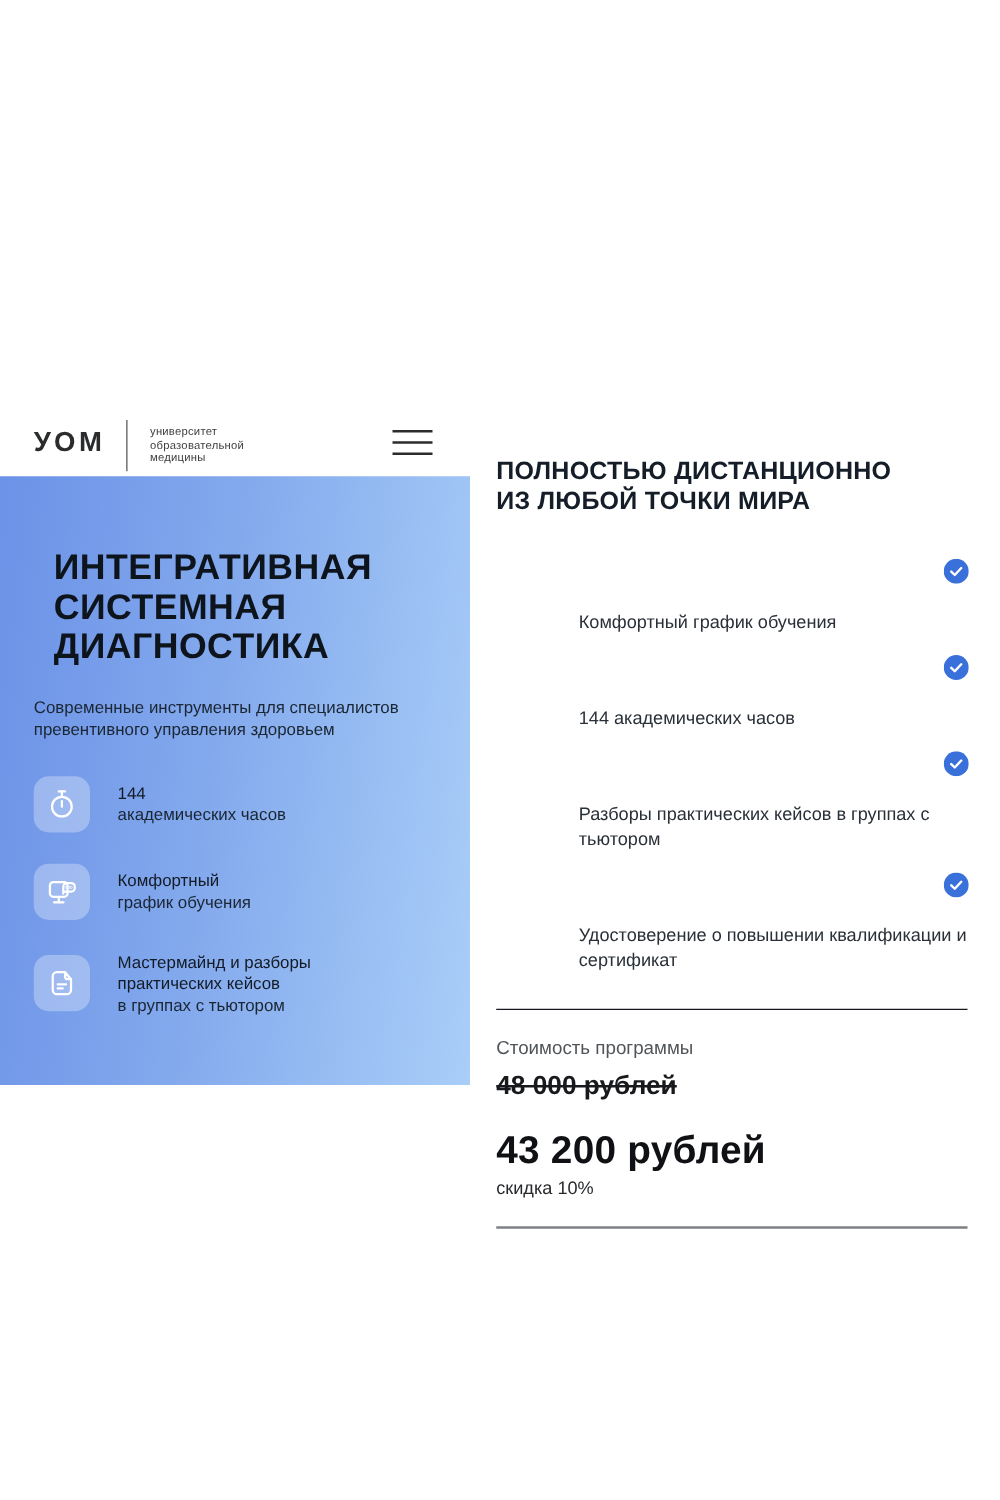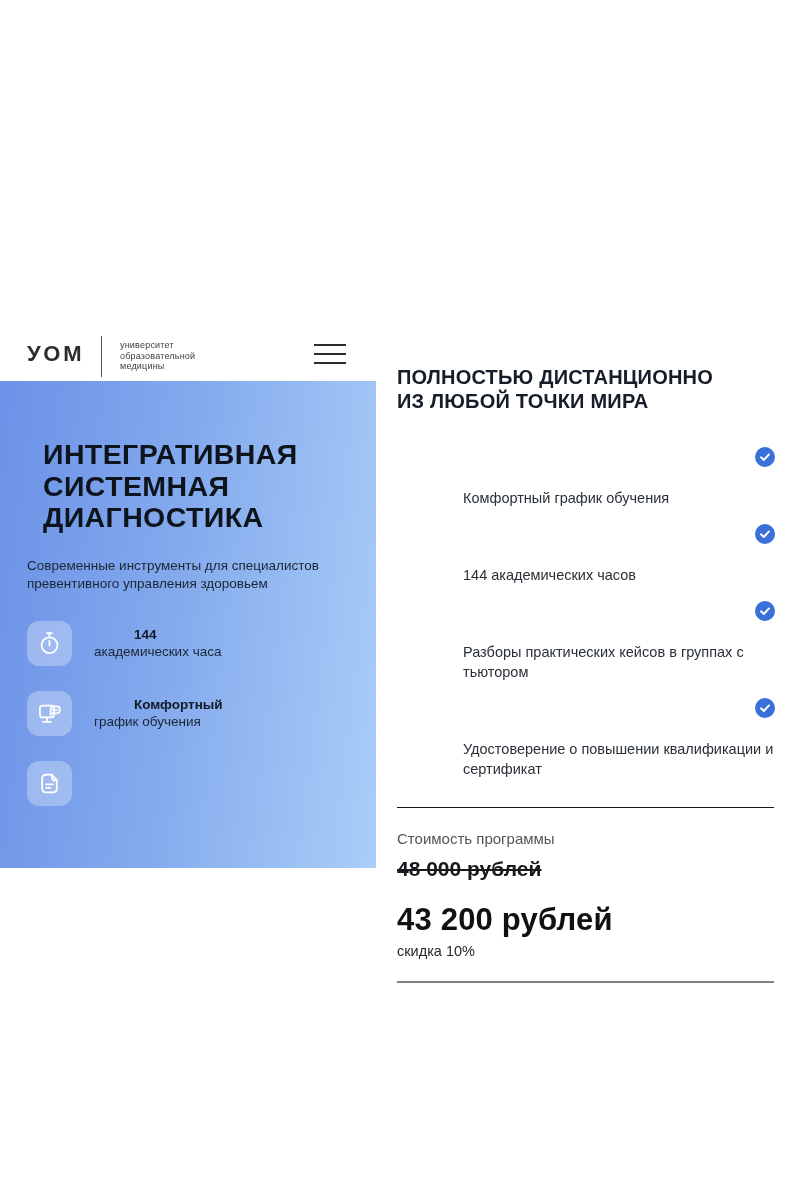--- a/index.html
+++ b/index.html
@@ -19,21 +19,21 @@
         background:linear-gradient(97deg,#6B92E7 0%,#83A9ED 45%,#A9CEF8 100%);
         box-sizing:border-box;padding:42px 24px 0 27px;}
   .hero h1{margin:16px;width:328px;font-size:28.5px;line-height:31.5px;font-weight:800;color:#0e141c;letter-spacing:.4px;text-transform:uppercase;}
   .hero .subtitle{margin:23px 0 0 0;width:322px;font-size:13.5px;line-height:18.5px;color:#1b2634;}
   .features{margin-top:27px;display:flex;flex-direction:column;gap:25px;}
   .feature{display:flex;align-items:center;gap:22px;}
   .fe-icon{flex:0 0 45px;width:45px;height:45px;border-radius:12px;background:rgba(255,255,255,0.3);
            display:flex;align-items:center;justify-content:center;}
   .fe-icon svg{width:27px;height:27px;stroke:#ffffff;fill:none;stroke-width:1.6;stroke-linecap:round;stroke-linejoin:round;}
   .fe-text{width:172px;font-size:13.5px;line-height:17.5px;color:#1b2634;}
-  .fe-text b{display:block;font-weight:700;color:#131b26;margin-left:40px;}
+  .fe-text b{display:block;font-weight:400;color:#131b26;}
 
   
   .rightcol{position:absolute;left:397px;top:366px;width:378px;}
   .rightcol h2{margin:0;font-size:20px;line-height:23.5px;font-weight:800;color:#151d28;letter-spacing:.2px;}
   .rightcol h2 span{display:block;}
   .checklist{list-style:none;margin:34px 0 0 0;padding:0;}
   .check-item{display:flex;align-items:flex-end;gap:21px;margin-bottom:16px;flex-direction:column;}
   .check-circle{flex:0 0 20px;width:20px;height:20px;margin-top:0px;}
   .check-text{width:312px;font-size:14.5px;line-height:20px;color:#2a3038;}
   .divider-dark{border:none;margin:28px 0 0 0;border-top:1.6px solid #15181c;width:377px;}
@@ -72,21 +72,21 @@
       <div class="feature">
         <div class="fe-icon">
           <svg viewBox="0 0 24 24">
             <circle cx="12" cy="13.6" r="7"></circle>
             <line x1="12" y1="13.6" x2="12" y2="9.6"></line>
             <line x1="9.8" y1="2.8" x2="14.2" y2="2.8"></line>
             <line x1="12" y1="2.8" x2="12" y2="5.6"></line>
           </svg>
         </div>
         <div class="fe-text">
-          <b>144</b><span>академических часа</span>
+          <b>144</b><span>академических часов</span>
         </div>
       </div>
 
 
       <div class="feature">
         <div class="fe-icon">
           <svg viewBox="0 0 24 24">
             <rect x="3.5" y="5" width="12.5" height="10.5" rx="2.4"></rect>
             <line x1="9.8" y1="15.5" x2="9.8" y2="18.6"></line>
             <line x1="6.4" y1="19.4" x2="13.2" y2="19.4"></line>
@@ -102,20 +102,23 @@
       </div>
 
       <div class="feature">
         <div class="fe-icon">
           <svg viewBox="0 0 24 24">
             <path d="M18.5 9.2 v7.6 a3 3 0 0 1 -3 3 h-7 a3 3 0 0 1 -3 -3 v-9.6 a3 3 0 0 1 3 -3 h5.8"></path>
             <path d="M14.3 4.2 v3.2 a1.8 1.8 0 0 0 1.8 1.8 h2.4 Z"></path>
             <line x1="9" y1="12.8" x2="15" y2="12.8"></line>
             <line x1="9" y1="15.8" x2="12.6" y2="15.8"></line>
           </svg>
+        </div>
+        <div class="fe-text">
+          <b>Мастермайнд и разборы практических кейсов</b><span>в группах с тьютором</span>
         </div>
       </div>
 
     </div>
   </section>
 
   <section class="rightcol">
     <h2>
       <span>ПОЛНОСТЬЮ ДИСТАНЦИОННО</span>
       <span>ИЗ ЛЮБОЙ ТОЧКИ МИРА</span>

